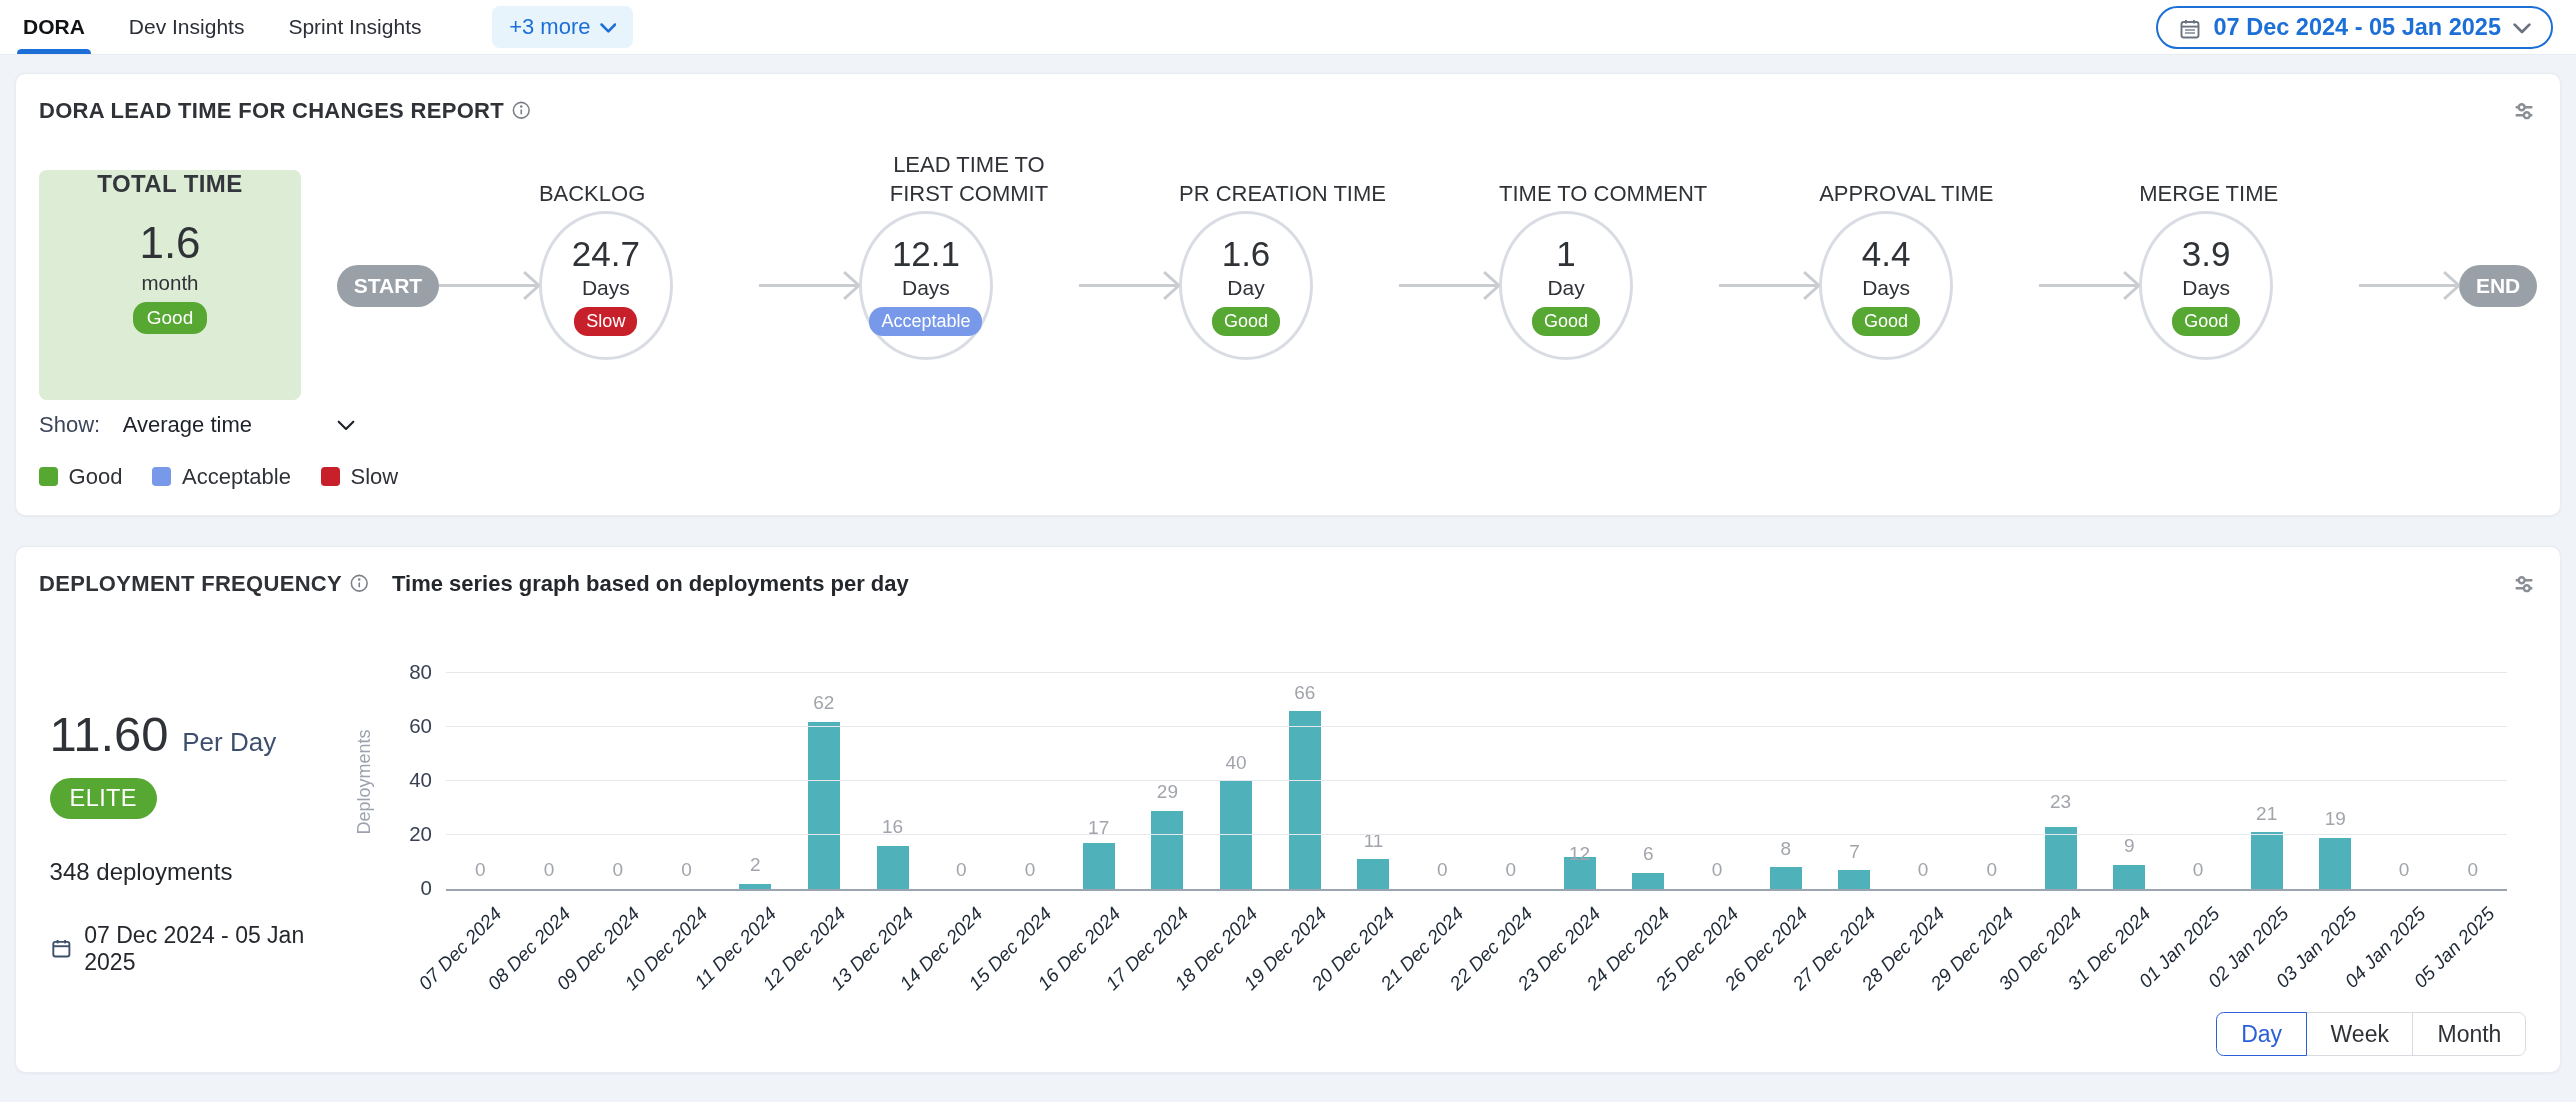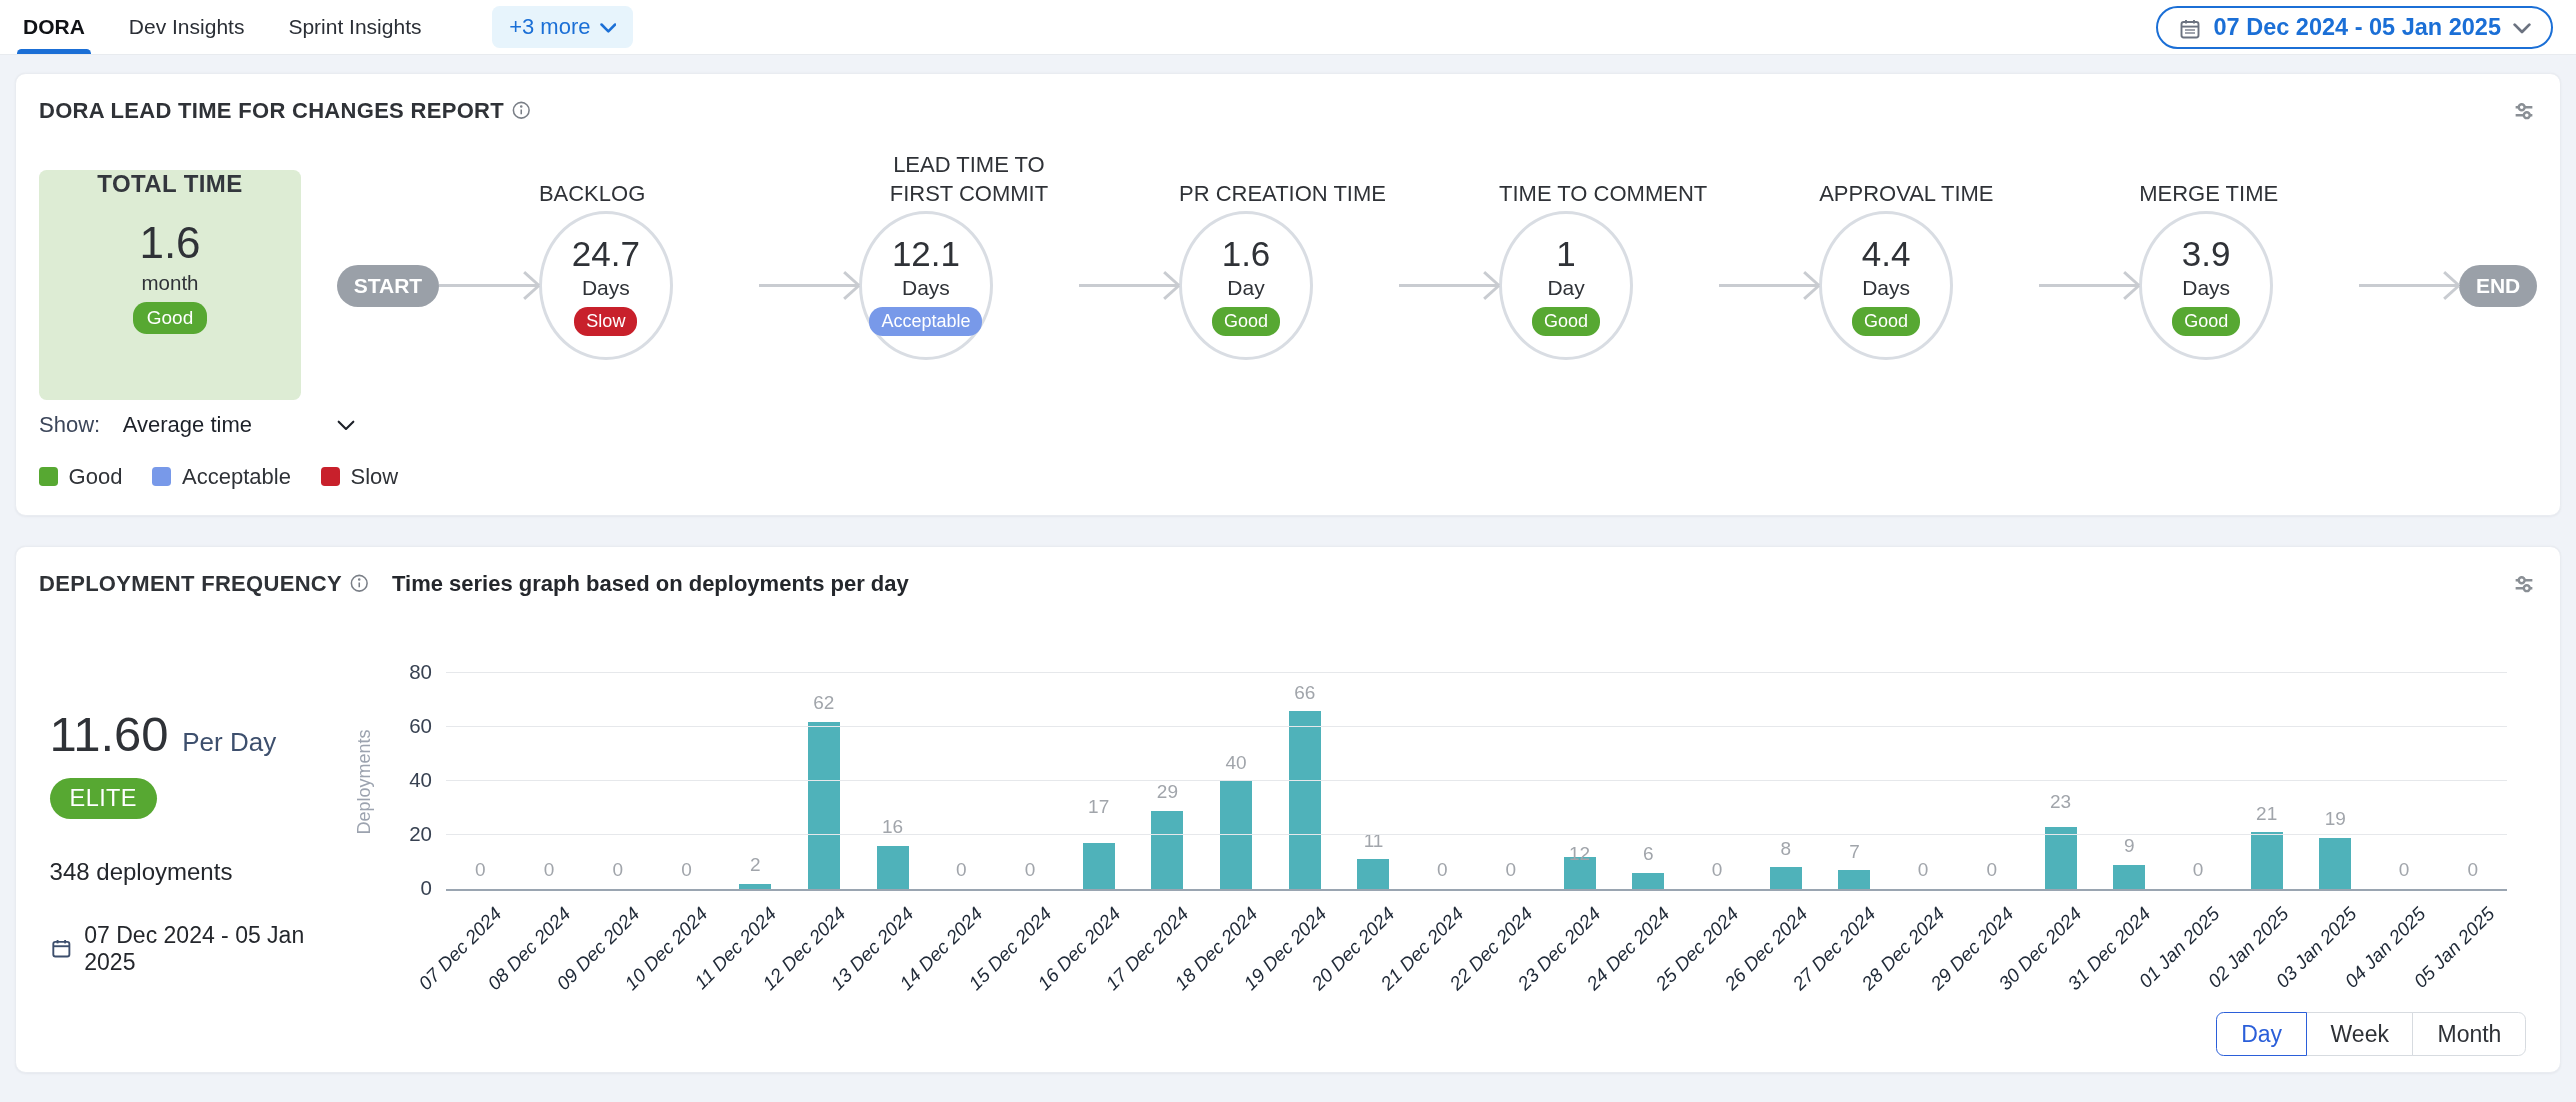--- a/index.html
+++ b/index.html
@@ -382,21 +382,21 @@
               <span class="bar-value" style="bottom: 51px;">16</span>
             </div>
             <div class="bar-slot">
               <span class="bar-value" style="bottom: 7.6px;">0</span>
             </div>
             <div class="bar-slot">
               <span class="bar-value" style="bottom: 7.6px;">0</span>
             </div>
             <div class="bar-slot">
               <div class="bar" style="height: 46px; background: rgb(79, 178, 186);"></div>
-              <span class="bar-value" style="bottom: 71px;">17</span>
+              <span class="bar-value" style="bottom: 50px;">17</span>
             </div>
             <div class="bar-slot">
               <div class="bar" style="height: 78px; background: rgb(79, 178, 186);"></div>
               <span class="bar-value" style="bottom: 86px;">29</span>
             </div>
             <div class="bar-slot">
               <div class="bar" style="height: 108px; background: rgb(79, 178, 186);"></div>
               <span class="bar-value" style="bottom: 115px;">40</span>
             </div>
             <div class="bar-slot">

